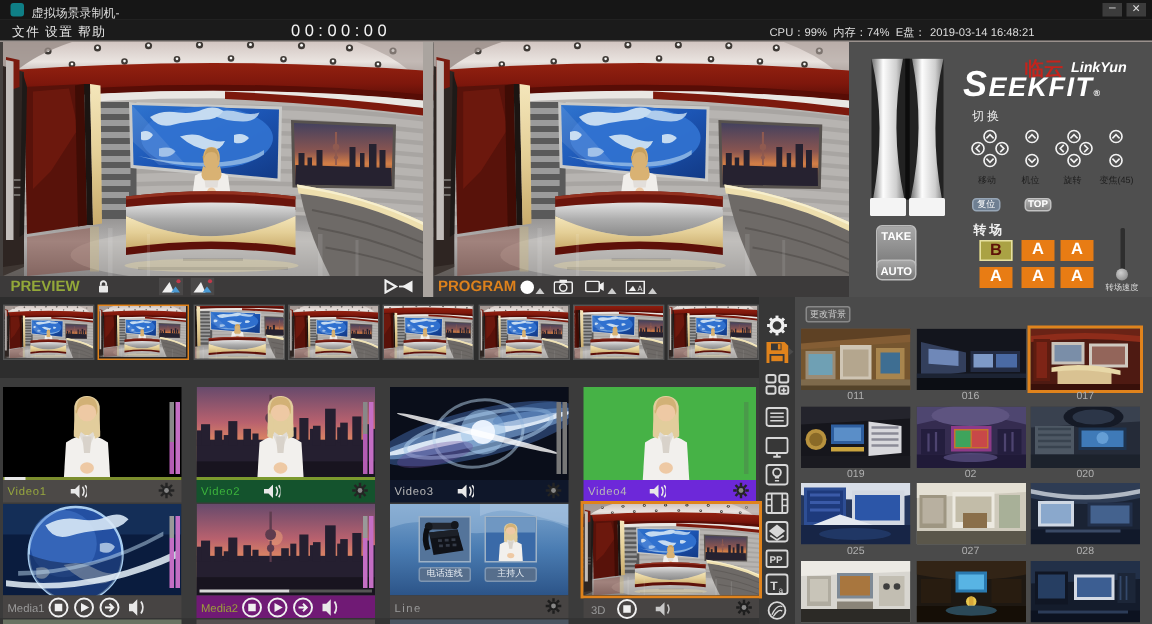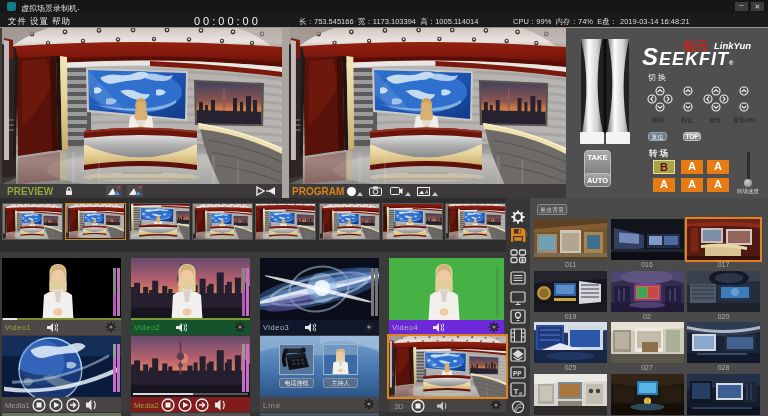--- a/index.html
+++ b/index.html
@@ -308,21 +308,20 @@
 <div class="abs" style="left:7px;top:2px;width:9px;height:9px;background:#0f7f86;border-radius:2px"></div>
 <div class="abs tc" style="left:21px;top:3px;font-size:8px;color:#ddd">虚拟场景录制机-</div>
 <div class="abs" style="right:20px;top:2px;width:13px;height:9px;background:#3c3c3c;color:#ddd;font-size:8px;line-height:6px;text-align:center">–</div>
 <div class="abs" style="right:4px;top:2px;width:13px;height:9px;background:#3c3c3c;color:#ddd;font-size:7px;line-height:9px;text-align:center">✕</div>
 
 <div class="abs" style="left:0;top:13px;width:768px;height:14px;background:#1b1b1b"></div>
 <div class="abs tc" style="left:8px;top:16px;font-size:8.5px;color:#e5e5e5;letter-spacing:1px">文件</div>
 <div class="abs tc" style="left:30px;top:16px;font-size:8.5px;color:#e5e5e5;letter-spacing:1px">设置</div>
 <div class="abs tc" style="left:52px;top:16px;font-size:8.5px;color:#e5e5e5;letter-spacing:1px">帮助</div>
 <div class="abs tc" style="left:194px;top:15px;font-size:11px;color:#f2f2f2;letter-spacing:3px">00:00:00</div>
-<div class="abs" style="left:299px;top:16.5px;font-size:7.5px;color:#ddd">长：753.545166&nbsp; 宽：1173.103394&nbsp; 高：1005.114014</div>
 <div class="abs" style="left:513px;top:16.5px;font-size:7.5px;color:#ddd">CPU：99%&nbsp;&nbsp;内存：74%&nbsp;&nbsp;E盘：</div>
 <div class="abs" style="left:620px;top:16.5px;font-size:7.5px;color:#ddd">2019-03-14 16:48:21</div>
 
 <div class="abs" style="left:0;top:27px;width:768px;height:2px;background:#9a918d"></div>
 
 <div class="abs" style="left:0;top:28px;width:285px;height:156px;background:#44403e">
   <svg class="abs" style="left:2px;top:0" width="280" height="156" viewBox="0 0 280 156" preserveAspectRatio="none">
         <use href="#scene"></use>
       </svg>
 </div>
@@ -716,21 +715,21 @@
         <circle cx="7" cy="7" r="6" fill="none" stroke="#f0f0f0" stroke-width="1.3"></circle>
           <rect x="4.5" y="4.5" width="5" height="5" fill="#f0f0f0"></rect>
         <circle cx="24" cy="7" r="6" fill="none" stroke="#f0f0f0" stroke-width="1.3"></circle>
           <path d="M22,4 L27.5,7 L22,10z" fill="#f0f0f0"></path>
         <circle cx="41" cy="7" r="6" fill="none" stroke="#f0f0f0" stroke-width="1.3"></circle>
           <path d="M38,7 h5 M41,4.5 l2.5,2.5 l-2.5,2.5" stroke="#f0f0f0" stroke-width="1.3" fill="none"></path>
         <path d="M54,4.5 h2.5 l3,-3 v11 l-3,-3 h-2.5z" fill="#e8e8e8"></path>
           <path d="M62,3 q2.5,4 0,8" stroke="#e8e8e8" stroke-width="1.2" fill="none"></path>
       </svg>
     </div>
-      <div class="abs" style="left:131px;top:397px;width:119px;height:15px;background:#7f1d1d">
+      <div class="abs" style="left:131px;top:397px;width:119px;height:15px;background:#701a75">
       <span class="abs" style="left:3px;top:4px;font-size:7.5px;color:#9aa03a">Media2</span>
       <svg class="abs" style="left:30px;top:0.5px" width="66" height="14" viewBox="0 0 66 14">
         <circle cx="7" cy="7" r="6" fill="none" stroke="#f0f0f0" stroke-width="1.3"></circle>
           <rect x="4.5" y="4.5" width="5" height="5" fill="#f0f0f0"></rect>
         <circle cx="24" cy="7" r="6" fill="none" stroke="#f0f0f0" stroke-width="1.3"></circle>
           <path d="M22,4 L27.5,7 L22,10z" fill="#f0f0f0"></path>
         <circle cx="41" cy="7" r="6" fill="none" stroke="#f0f0f0" stroke-width="1.3"></circle>
           <path d="M38,7 h5 M41,4.5 l2.5,2.5 l-2.5,2.5" stroke="#f0f0f0" stroke-width="1.3" fill="none"></path>
         <path d="M54,4.5 h2.5 l3,-3 v11 l-3,-3 h-2.5z" fill="#e8e8e8"></path>
           <path d="M62,3 q2.5,4 0,8" stroke="#e8e8e8" stroke-width="1.2" fill="none"></path>

